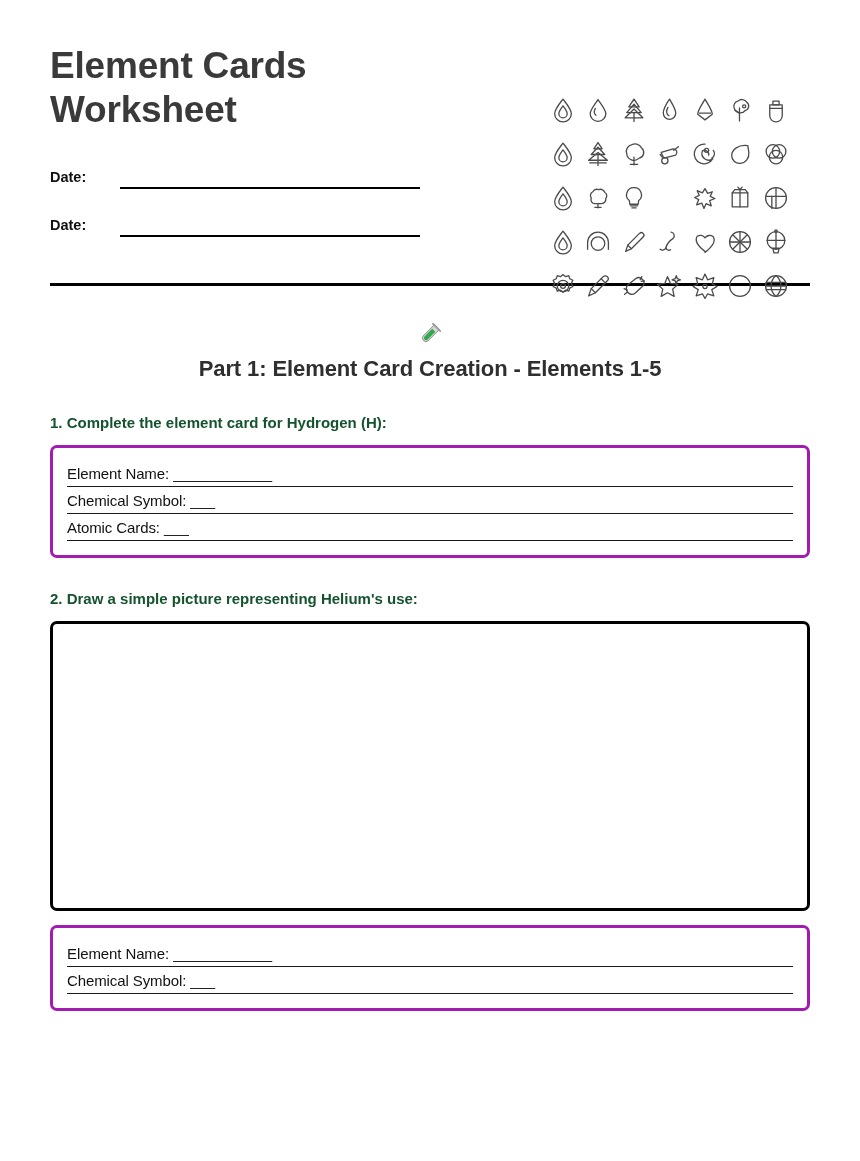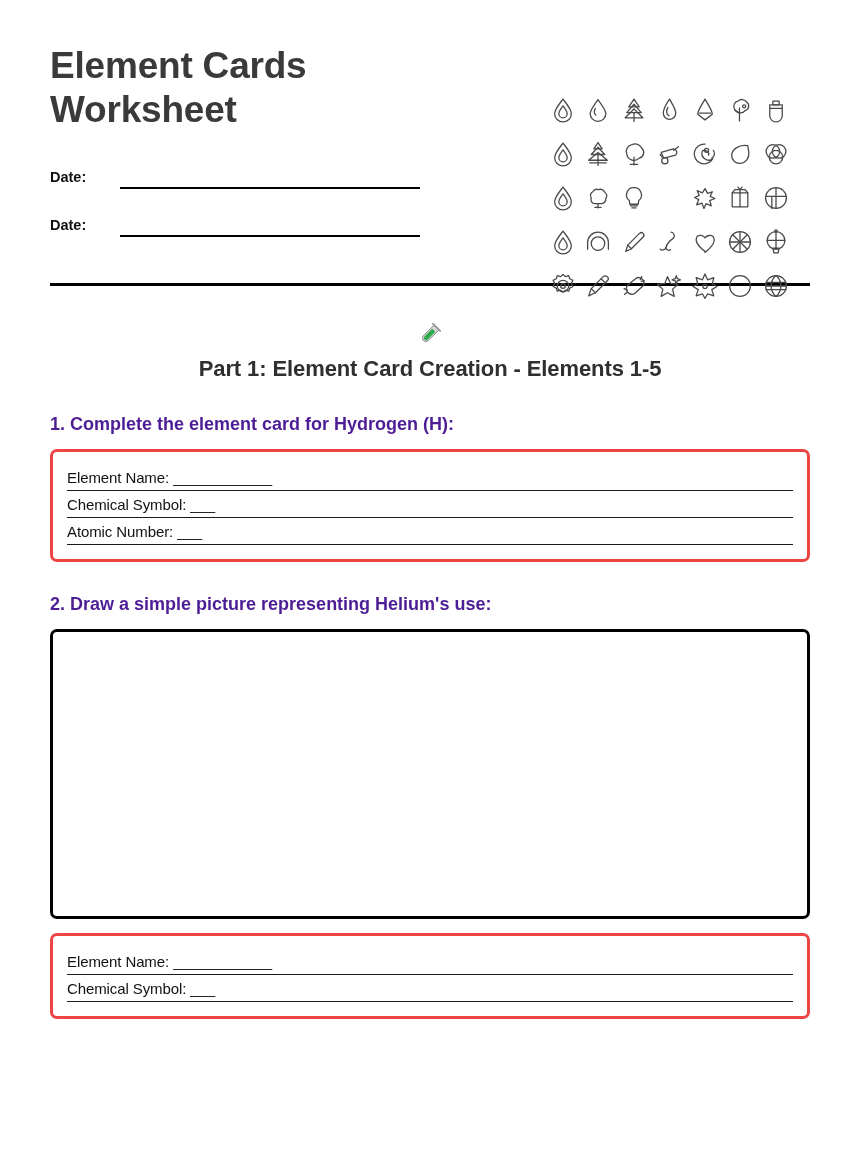--- a/index.html
+++ b/index.html
@@ -111,30 +111,30 @@
     letter-spacing: -0.1px;
     flex-direction: column;
   }
   .tube-icon {
     width: 22px;
     height: 24px;
     flex: 0 0 auto;
   }
 
   .question {
-    font-size: 18px;
+    font-size: 15px;
     font-weight: bold;
-    color: #4c1d95;
+    color: #14532d;
     margin-top: 32px;
   }
 
   
   .element-card {
     margin-top: 14px;
-    border: 3px solid #ef4444;
+    border: 3px solid #a21caf;
     border-radius: 7px;
     padding: 12px 14px 14px 14px;
     box-sizing: border-box;
   }
   .card-line {
     font-size: 15px;
     color: #111111;
     border-bottom: 1.3px solid #1a1a1a;
     padding: 5px 0 4px 0;
     white-space: nowrap;
@@ -421,21 +421,21 @@
         <path d="M64 4 L96 36" stroke="#9a9a9a" stroke-width="9" stroke-linecap="round" fill="none"></path>
       </g>
     </svg>
     <span>Part 1: Element Card Creation - Elements 1-5</span>
   </div>
 
   <div class="question">1. Complete the element card for Hydrogen (H):</div>
   <div class="element-card">
     <div class="card-line">Element Name: ____________</div>
     <div class="card-line">Chemical Symbol: ___</div>
-    <div class="card-line">Atomic Number: ___</div>
+    <div class="card-line">Atomic Cards: ___</div>
   </div>
 
   <div class="question">2. Draw a simple picture representing Helium's use:</div>
   <div class="draw-box"></div>
 
   <div class="element-card">
     <div class="card-line">Element Name: ____________</div>
     <div class="card-line">Chemical Symbol: ___</div>
   </div>
 

